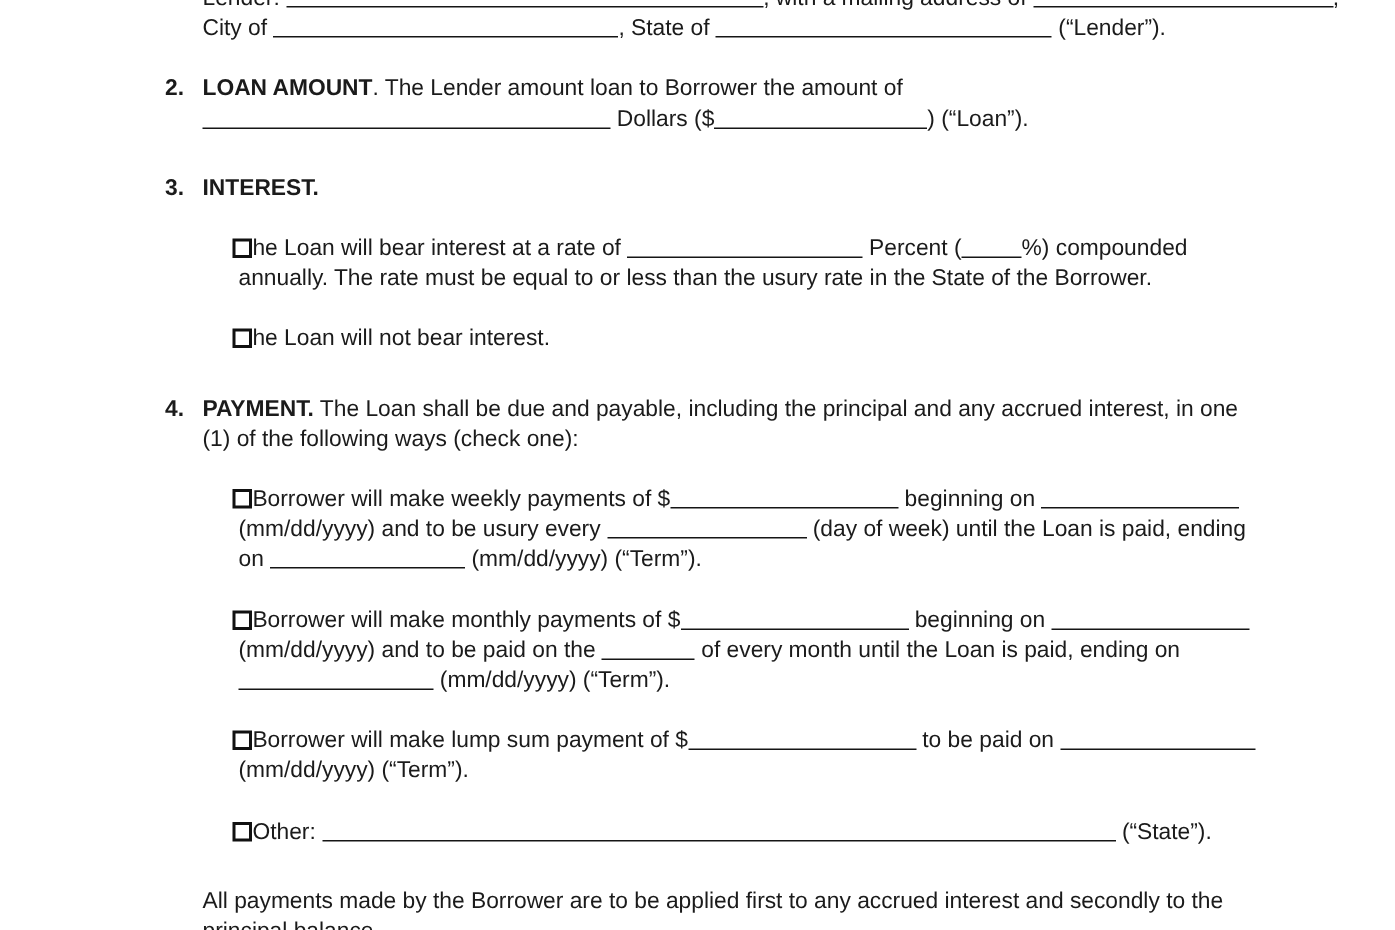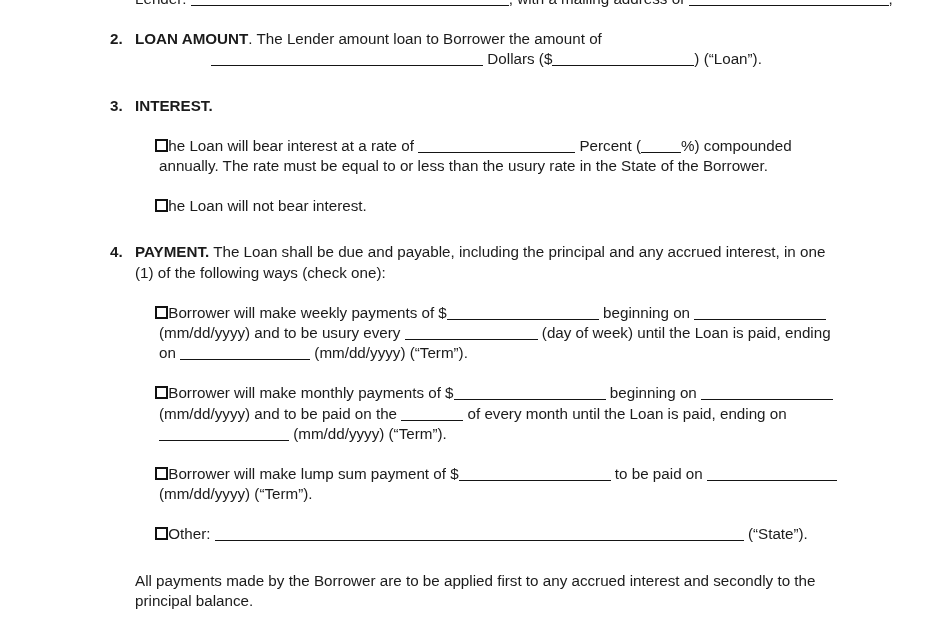--- a/index.html
+++ b/index.html
@@ -102,28 +102,34 @@
 
 <div class="page">
   <div class="doc">
 
     <div class="block" style="white-space:nowrap;">
       <span>Lender:</span>
       <span class="bl w-lender"></span><span>, with a mailing address of</span>
       <span class="bl w-mail"></span><span>,</span>
     </div>
 
+    <div class="block" style="white-space:nowrap;">
+      <span>City of</span>
+      <span class="bl w-city"></span><span>, State of</span>
+      <span class="bl w-state"></span>
+      <span>(“Lender”).</span>
+    </div>
 
     <div class="sp2"></div>
 
     <div class="block">
       <span class="num">2.</span>
       <span class="hd">LOAN AMOUNT</span><span>.</span><span> The Lender amount loan to Borrower the amount of</span>
     </div>
-    <div class="block" style="white-space:nowrap;text-align:center;">
+    <div class="block" style="white-space:nowrap;">
       <span class="bl w-dollars"></span>
       <span>Dollars ($</span><span class="bl w-amt"></span><span>) (“Loan”).</span>
     </div>
 
     <div class="sp3"></div>
 
     <div class="block">
       <span class="num">3.</span>
       <span class="hd">INTEREST.</span>
     </div>

